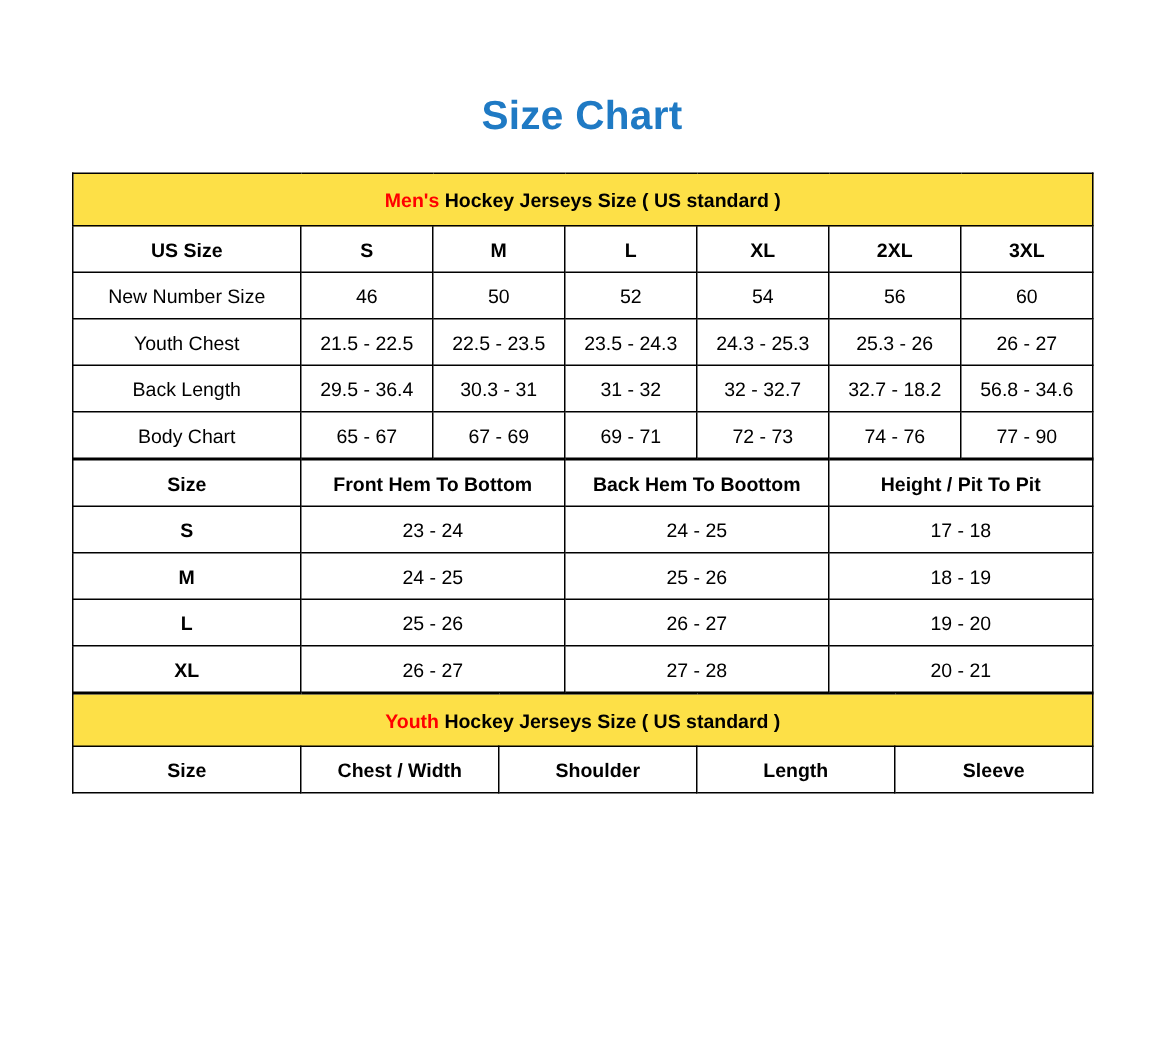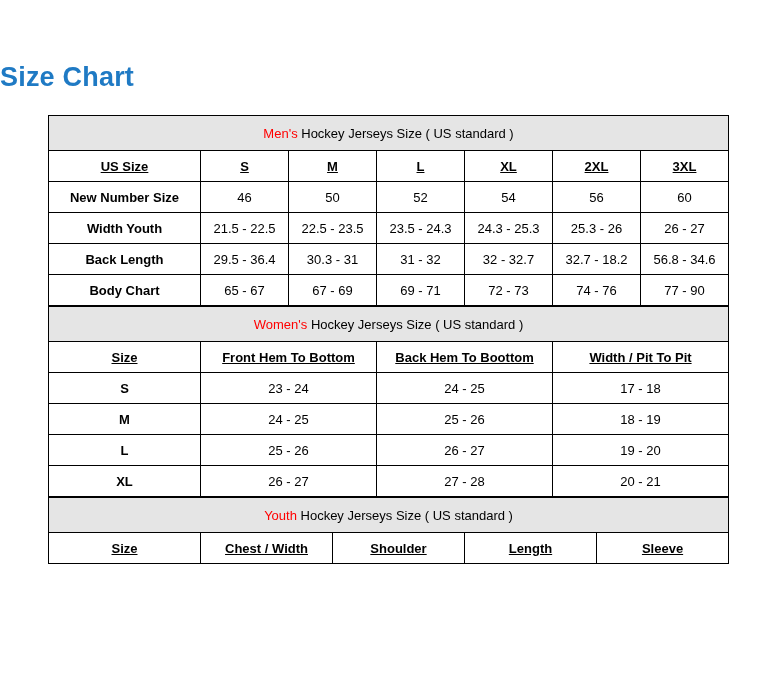--- a/index.html
+++ b/index.html
@@ -14,20 +14,21 @@
     color: #000000;
     overflow: hidden;
   }
   .page {
     width: 776px;
     height: 692px;
     position: relative;
     box-sizing: border-box;
   }
   .title {
+    text-align: center;
     color: #1f7ac4;
     font-size: 27px;
     font-weight: bold;
     padding-top: 62px;
     letter-spacing: 0.2px;
   }
   .chart-wrap {
     margin: 22px auto 0 auto;
     width: 680px;
   }
@@ -38,35 +39,34 @@
   }
   table.size-table td {
     border: 1px solid #000000;
     text-align: center;
     vertical-align: middle;
     font-size: 13px;
     height: 26px;
     padding: 2px 2px;
   }
   .section-banner {
-    background: #e5e5e5;
-    font-weight: normal;
+    background: #fde047;
+    font-weight: bold;
     font-size: 14.5px;
     height: 30px !important;
     margin-left: 36px;
   }
   .section-banner .accent {
     color: #ff0000;
   }
   .hdr {
     font-weight: bold;
-    text-decoration: underline;
   }
   .rowlabel {
-    font-weight: bold;
+    font-weight: normal;
   }
   .boldlabel {
     font-weight: bold;
   }
 </style>
 </head>
 <body>
 
 <div class="page">
 
@@ -100,21 +100,21 @@
         <tr>
           <td class="rowlabel">New Number Size</td>
           <td>46</td>
           <td>50</td>
           <td>52</td>
           <td>54</td>
           <td>56</td>
           <td>60</td>
         </tr>
         <tr>
-          <td class="rowlabel">Width Youth</td>
+          <td class="rowlabel">Youth Chest</td>
           <td>21.5 - 22.5</td>
           <td>22.5 - 23.5</td>
           <td>23.5 - 24.3</td>
           <td>24.3 - 25.3</td>
           <td>25.3 - 26</td>
           <td>26 - 27</td>
         </tr>
         <tr>
           <td class="rowlabel">Back Length</td>
           <td>29.5 - 36.4</td>
@@ -138,27 +138,24 @@
 
     <table class="size-table">
       <colgroup>
         <col style="width:152px">
           <col style="width:176px">
           <col style="width:176px">
           <col style="width:176px">
       </colgroup>
       <tbody>
         <tr>
-          <td class="section-banner" colspan="4"><span class="accent">Women's</span><span> Hockey Jerseys Size ( US standard )</span></td>
-        </tr>
-        <tr>
           <td class="hdr">Size</td>
           <td class="hdr">Front Hem To Bottom</td>
           <td class="hdr">Back Hem To Boottom</td>
-          <td class="hdr">Width / Pit To Pit</td>
+          <td class="hdr">Height / Pit To Pit</td>
         </tr>
         <tr>
           <td class="boldlabel">S</td>
           <td>23 - 24</td>
           <td>24 - 25</td>
           <td>17 - 18</td>
         </tr>
         <tr>
           <td class="boldlabel">M</td>
           <td>24 - 25</td>

